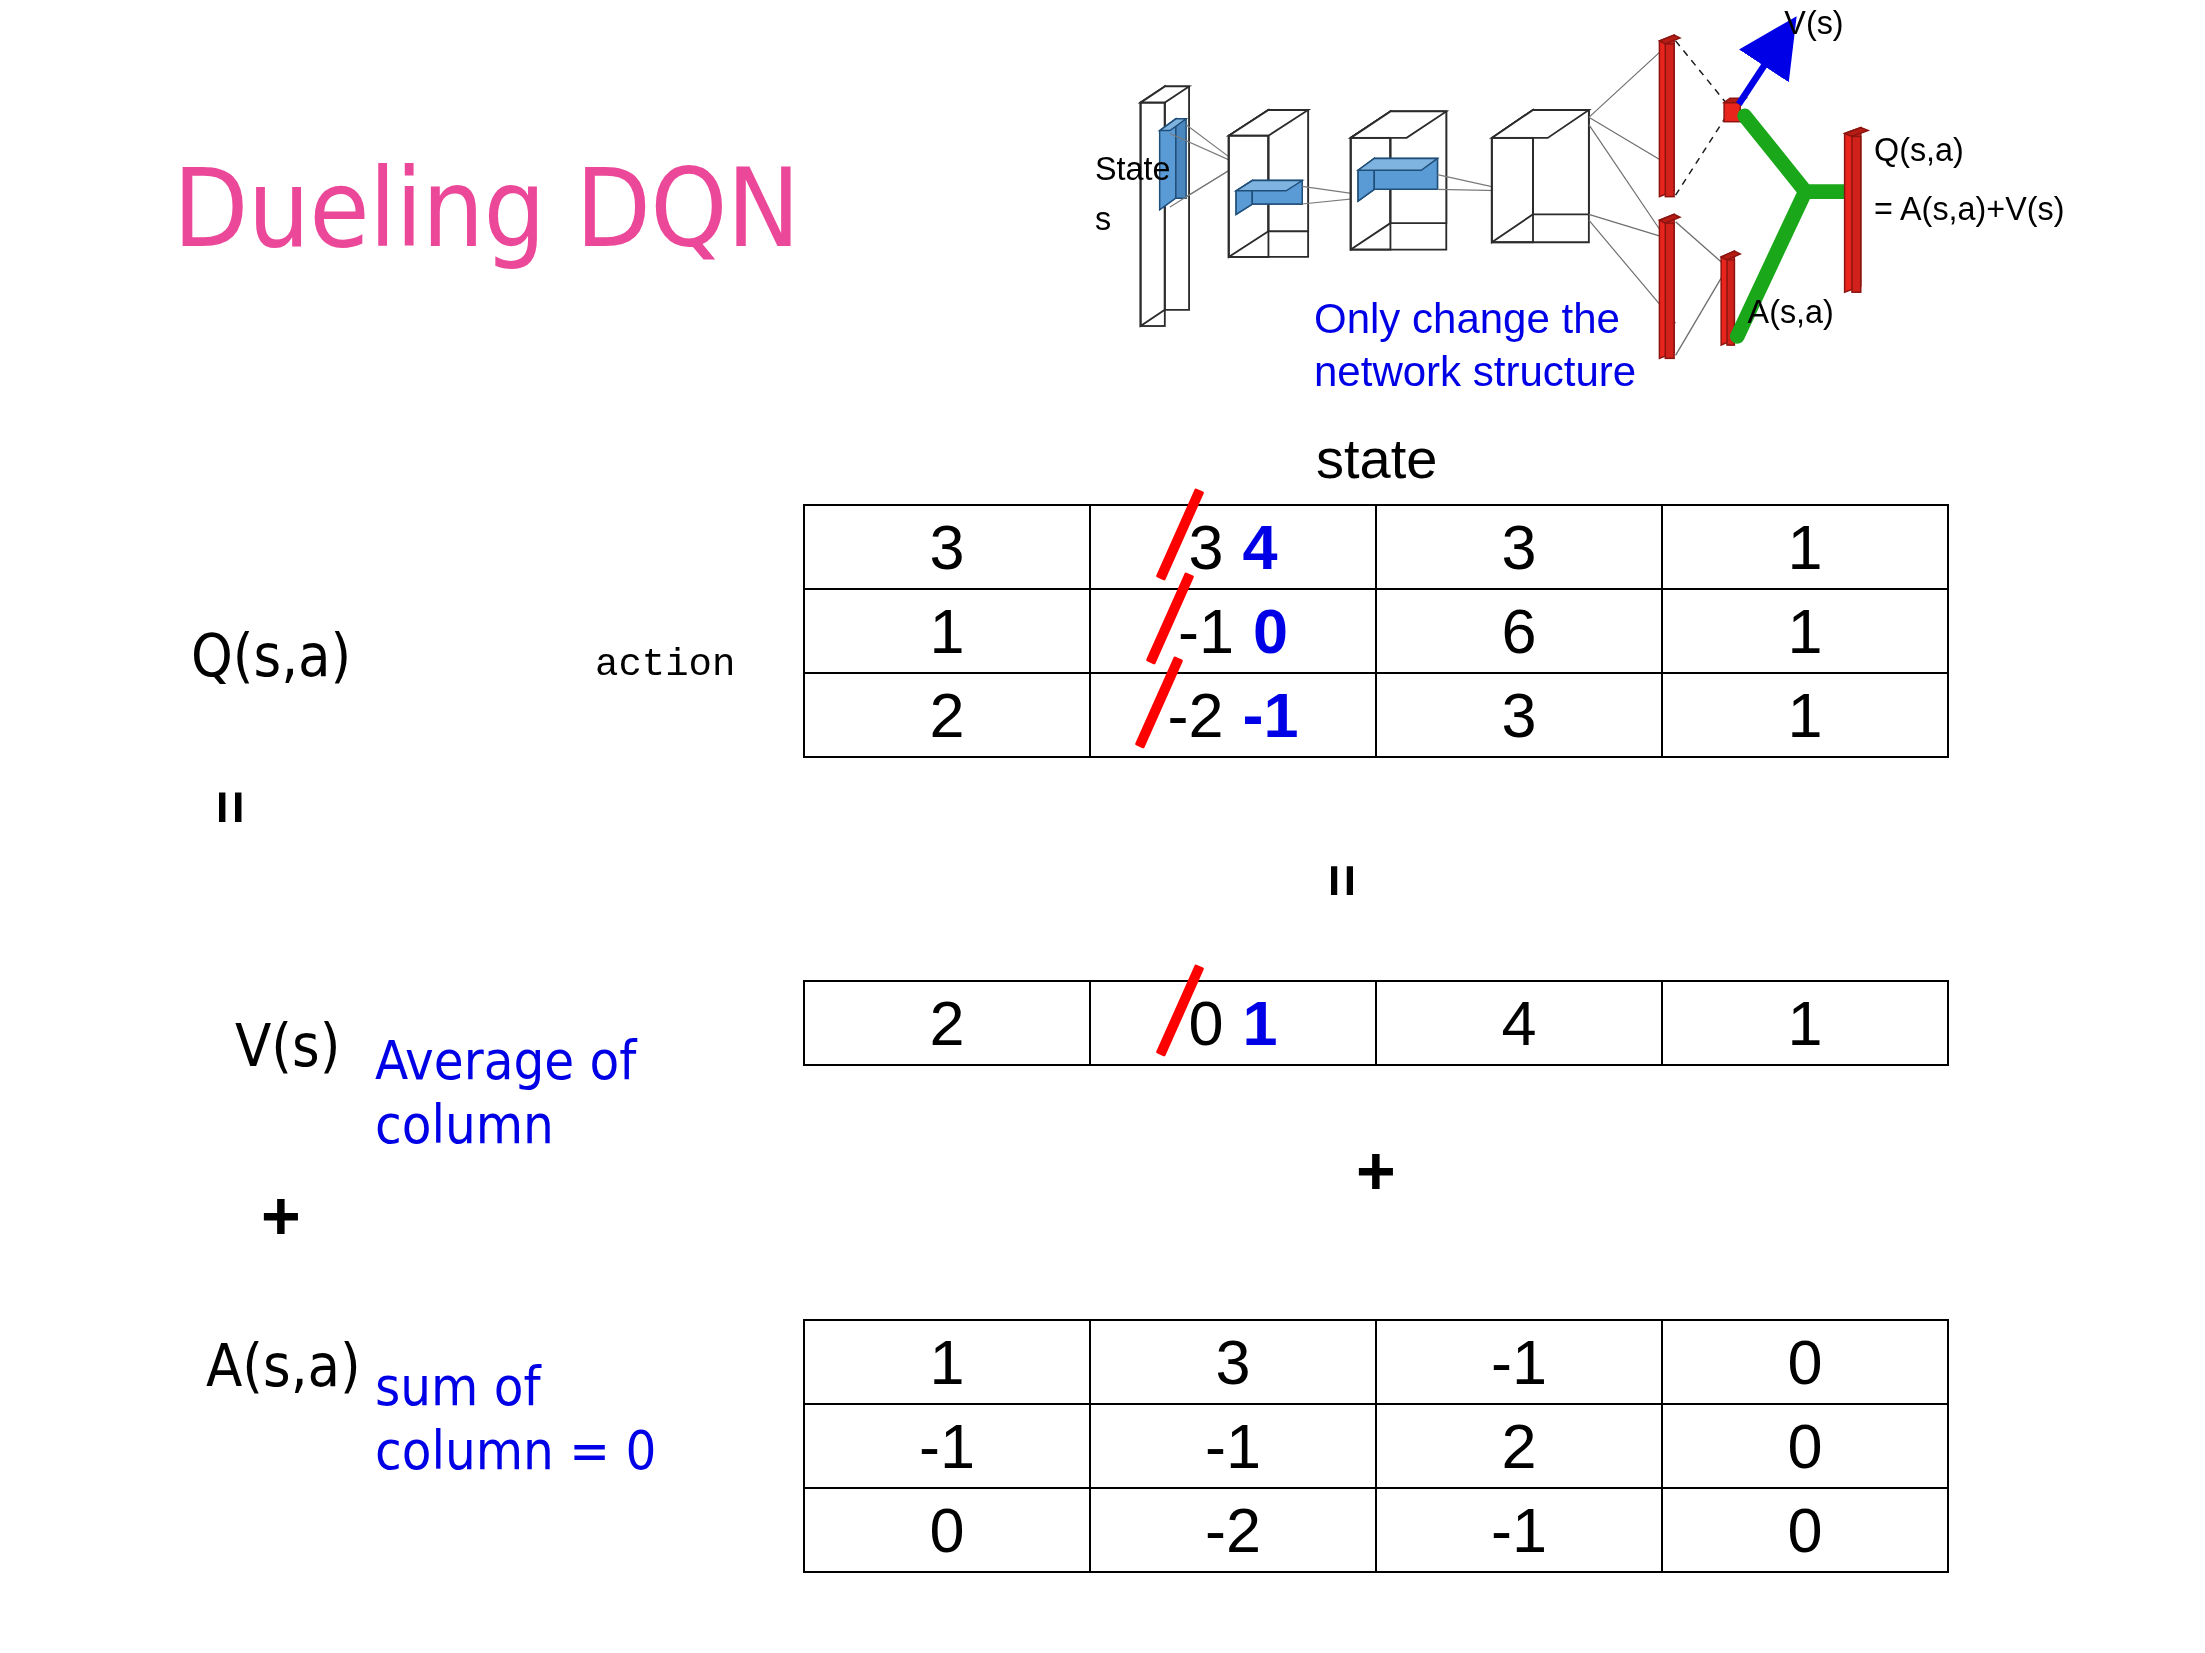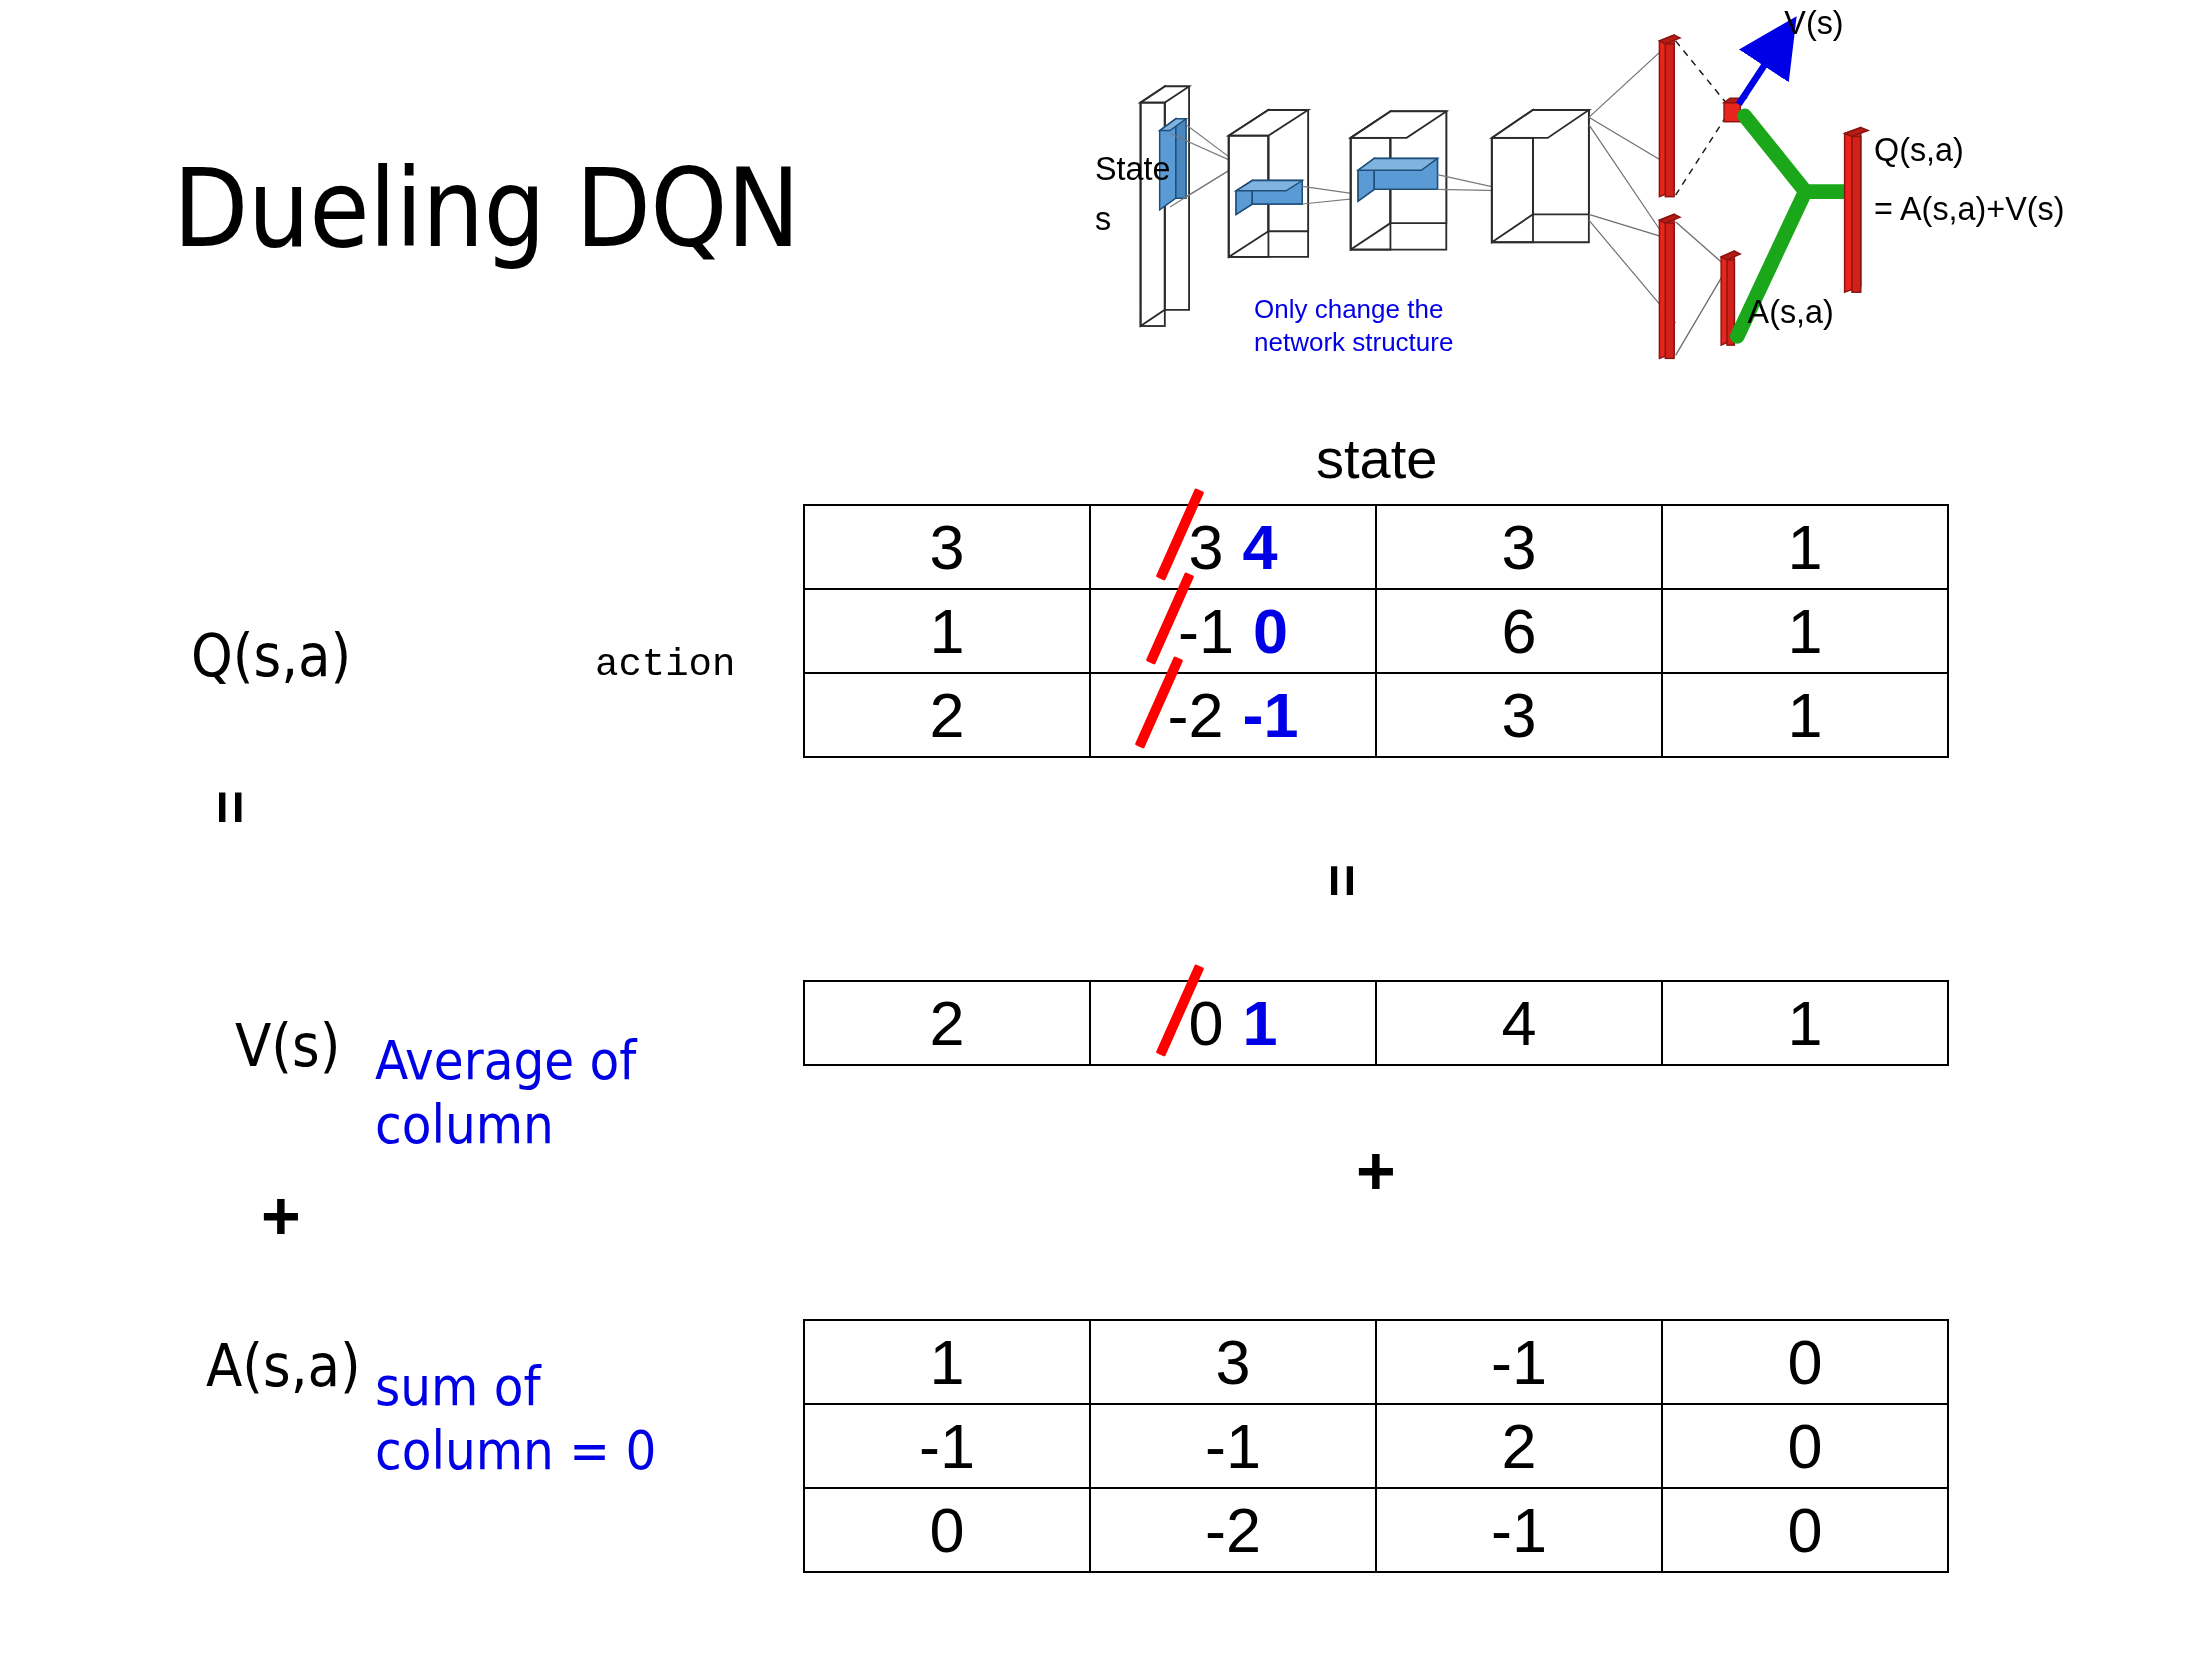--- a/index.html
+++ b/index.html
@@ -9,21 +9,21 @@
     color:#000000;
   }
   .abs{position:absolute;}
 
   
   #slide-title{
     left:173px;top:154px;
     font-family:"DejaVu Sans Condensed","Liberation Sans",sans-serif;
     font-size:109px;line-height:1.0;letter-spacing:-0.7px;
     font-stretch:condensed;
-    color:#000000;white-space:nowrap;
+    color:#ec4899;white-space:nowrap;
   }
 
   
   #net-diagram{left:1095px;top:7.4px;width:1095px;height:397px;}
   #net-diagram svg{display:block;}
 
   
   #state-caption{
     left:1316px;top:426px;font-size:56px;white-space:nowrap;
   }
@@ -57,23 +57,23 @@
     color:#0000E6;
     font-family:"DejaVu Sans Condensed","Liberation Sans",sans-serif;
     font-stretch:condensed;
     font-size:54px;line-height:1.18;white-space:pre-line;
   }
   #note-average{left:375px;top:1029px;}
   #note-sum{left:375px;top:1355px;}
 
   
   #note-structure{
-    left:1254px;top:293px;color:#0000E6;
+    left:1314px;top:293px;color:#0000E6;
     font-family:"Liberation Sans",sans-serif;
-    font-size:26px;line-height:1.25;white-space:pre-line;font-weight:400;
+    font-size:42px;line-height:1.25;white-space:pre-line;font-weight:400;
   }
 
   
   .grid{
     position:absolute;
     border-collapse:collapse;
     table-layout:fixed;
     left:803px;width:1146px;
     font-family:"Liberation Sans",sans-serif;
   }

